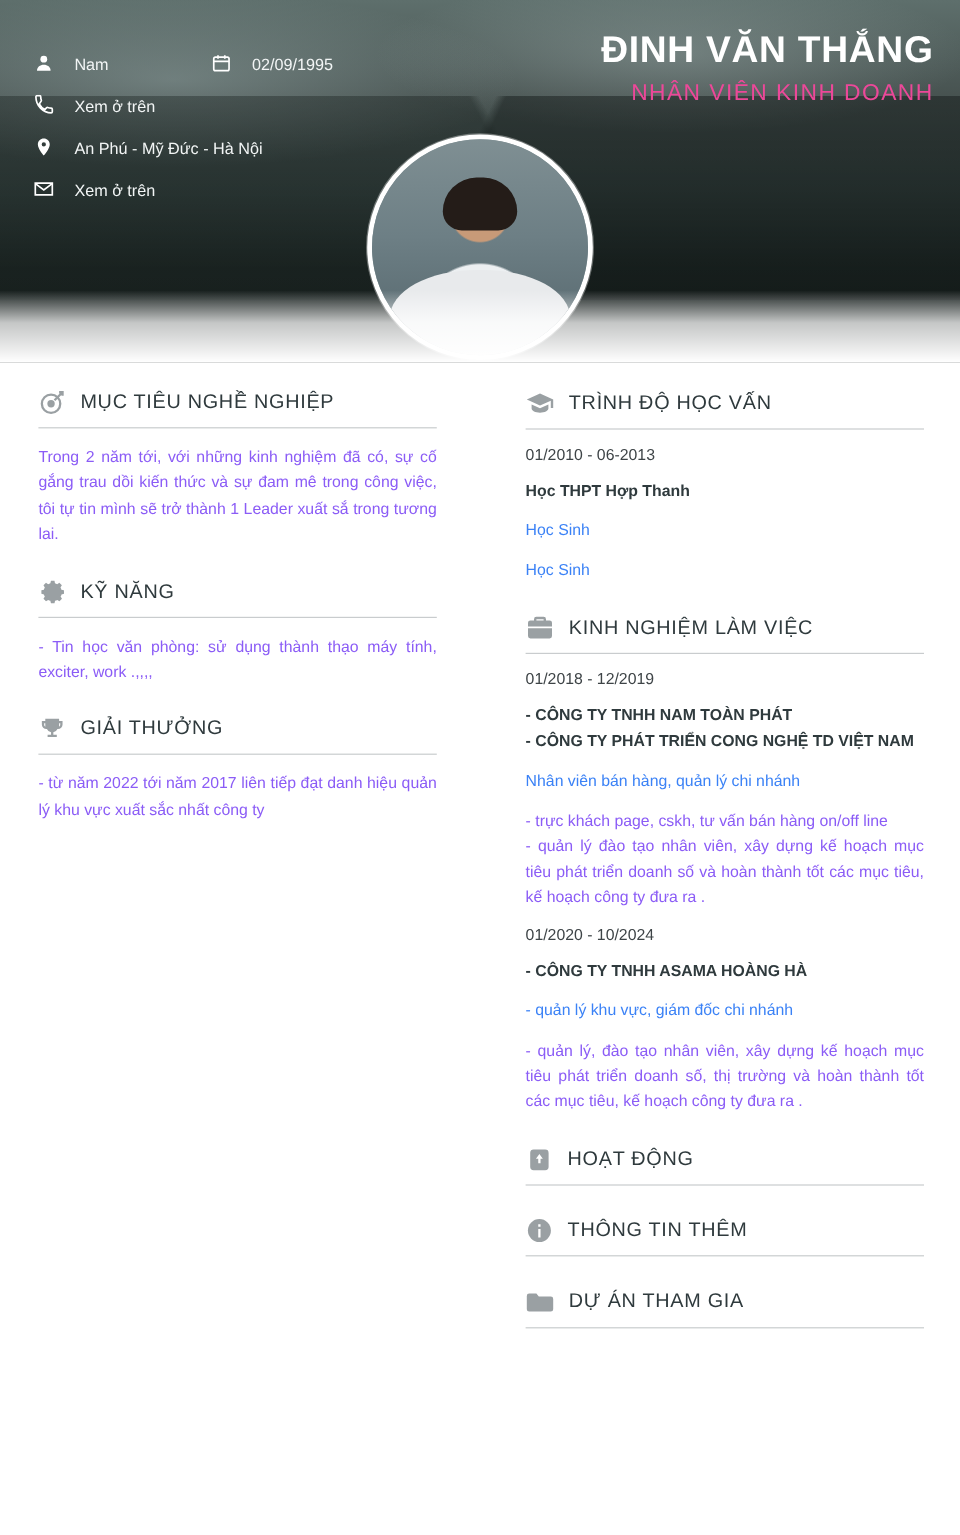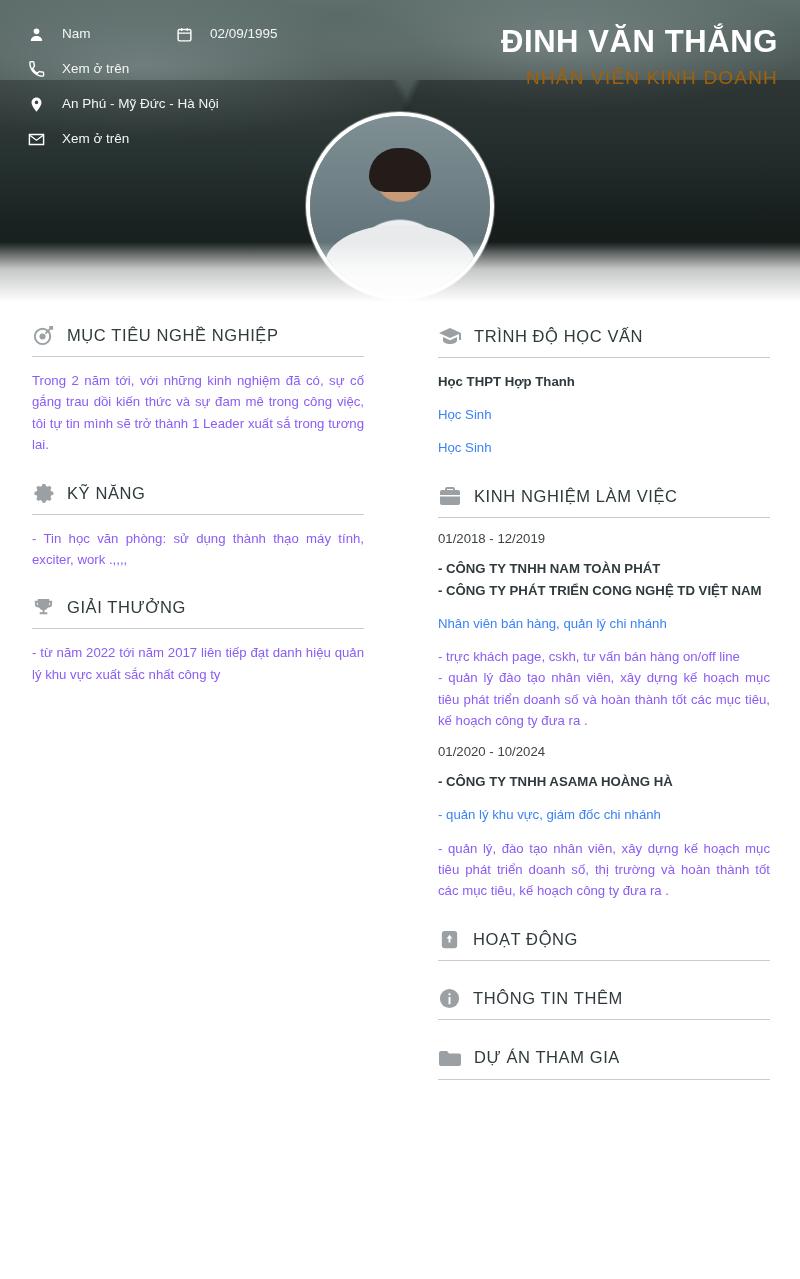--- a/index.html
+++ b/index.html
@@ -52,21 +52,21 @@
 
   .header-info {
     position: absolute;
     top: 26px;
     left: 28px;
     width: 420px;
     color: #ffffff;
   }
   .info-row {
     display: flex;
-    align-items: flex-start;
+    align-items: flex-end;
     height: 35px;
     font-size: 13.5px;
     color: #f2f5f5;
   }
   .info-ico {
     width: 34px;
     min-width: 34px;
     display: flex;
     align-items: center;
     justify-content: flex-start;
@@ -88,21 +88,21 @@
     font-size: 31px;
     font-weight: bold;
     letter-spacing: .6px;
     line-height: 1.18;
     text-transform: uppercase;
   }
   .cv-role {
     margin-top: 6px;
     font-size: 19px;
     letter-spacing: 1.2px;
-    color: #a16207;
+    color: #ec4899;
     text-transform: uppercase;
     font-weight: 400;
   }
 
   .avatar-wrap {
     position: absolute;
     left: 50%;
     top: 112px;
     transform: translateX(-50%);
     width: 188px;
@@ -327,20 +327,21 @@
       <div class="section">
         <div class="sec-head">
           <span class="sec-ico">
             <svg width="24" height="24" viewBox="0 0 24 24" fill="currentColor">
                 <path d="M12 4 1 9l11 5 9-4.1V16h2V9zM5 13v3.5c0 1.9 3.1 3.5 7 3.5s7-1.6 7-3.5V13l-7 3.2z"></path>
               </svg>
           </span>
           <span class="sec-title">TRÌNH ĐỘ HỌC VẤN</span>
         </div>
         <div class="sec-body">
+          <div class="date-line">01/2010 - 06-2013</div>
           <div class="bold-line">Học THPT Hợp Thanh</div>
           <div class="plain-line">Học Sinh</div>
           <div class="plain-line">Học Sinh</div>
         </div>
       </div>
 
       <div class="section">
         <div class="sec-head">
           <span class="sec-ico">
             <svg width="24" height="24" viewBox="0 0 24 24" fill="currentColor">

